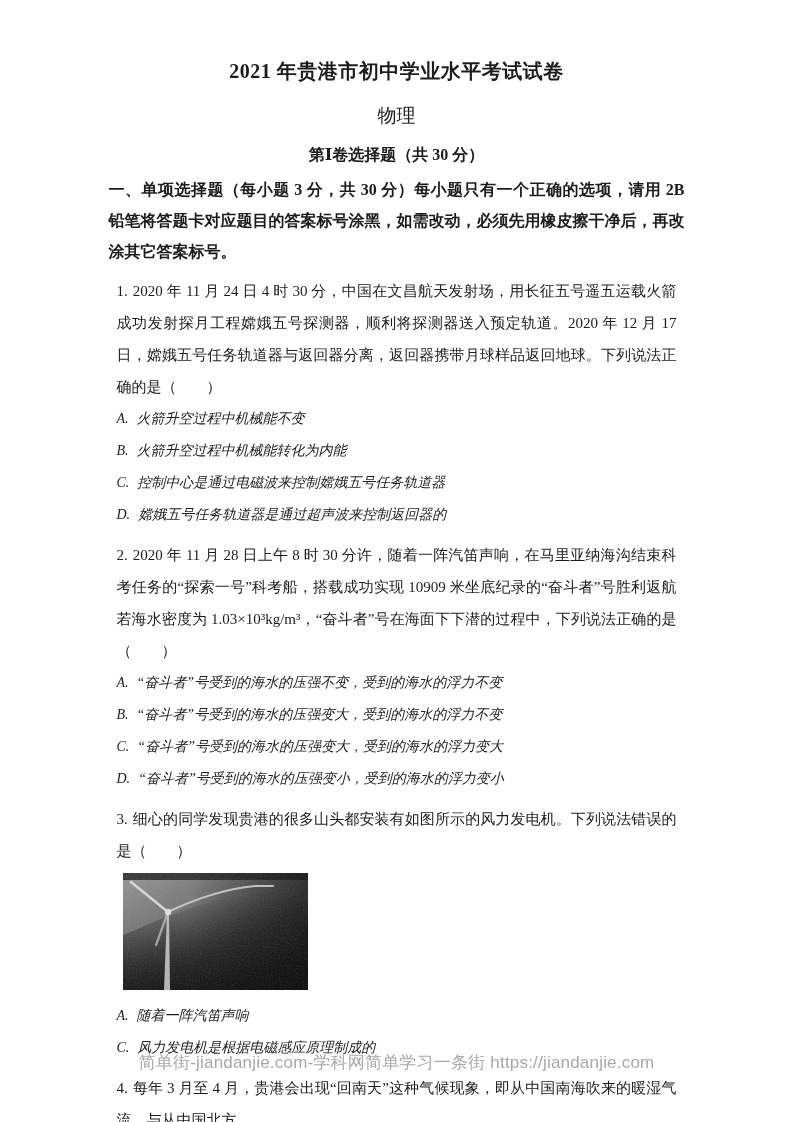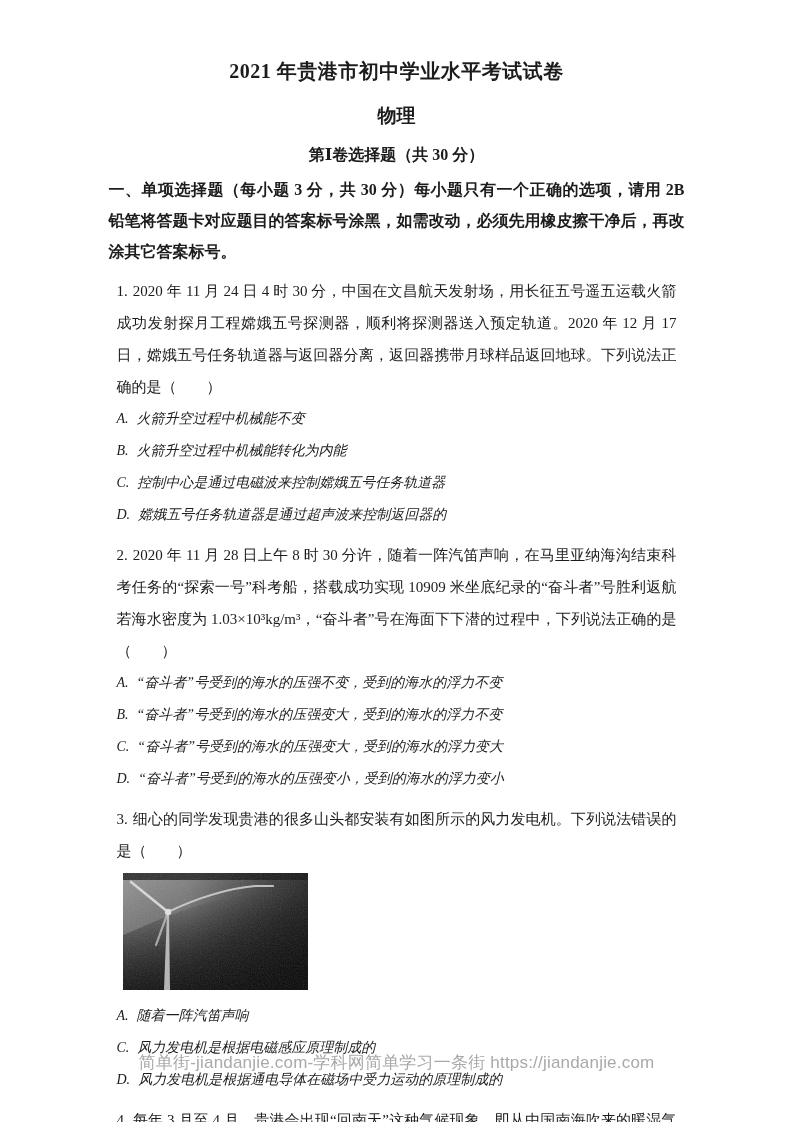--- a/index.html
+++ b/index.html
@@ -17,21 +17,21 @@
   }
   .doc-title {
     text-align: center;
     font-weight: bold;
     font-size: 20px;
     line-height: 30px;
     letter-spacing: 0.5px;
   }
   .doc-subject {
     text-align: center;
-    font-weight: bold;
+    font-weight: normal;
     font-size: 19px;
     line-height: 28px;
     margin-top: 16px;
   }
   .section-heading {
     text-align: center;
     font-weight: bold;
     font-size: 16px;
     line-height: 22px;
     margin-top: 14px;
@@ -141,21 +141,20 @@
         <path d="M45,39 L33,72" stroke="#bdbdbd" stroke-width="2.2" fill="none" stroke-linecap="round" opacity="0.8"></path>
 
         <path d="M44,40 L41,117 L47,117 L46,40 Z" fill="#c6c6c6" opacity="0.9"></path>
         <circle cx="45" cy="39" r="3.2" fill="#e3e3e3"></circle>
         <rect x="0" y="0" width="185" height="117" filter="url(#grain)" opacity="0.22"></rect>
       </svg>
     </figure>
 
     <p class="option"><span class="opt-label">A.</span><span>随着一阵汽笛声响</span></p>
     <p class="option"><span class="opt-label">C.</span><span>风力发电机是根据电磁感应原理制成的</span></p>
-    <p class="option"><span class="opt-label">D.</span><span>风力发电机是根据通电导体在磁场中受力运动的原理制成的</span></p>
   </div>
 
   <div class="question">
     <p class="stem"><span class="qnum">4.</span><span>每年 3 月至 4 月，贵港会出现“回南天”这种气候现象，即从中国南海吹来的暖湿气流，与从中国北方</span></p>
   </div>
 
   <div class="watermark">简单街-jiandanjie.com-学科网简单学习一条街 https://jiandanjie.com</div>
 
 </div>
 

